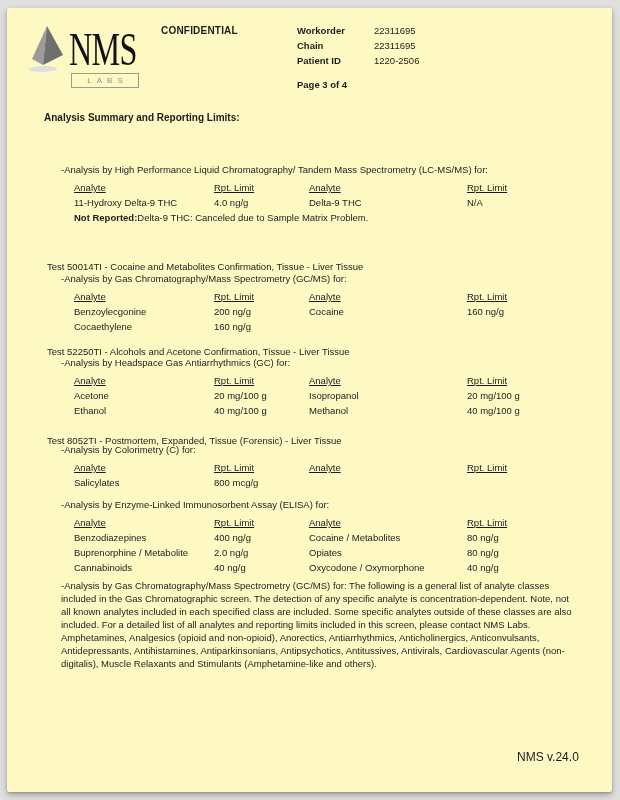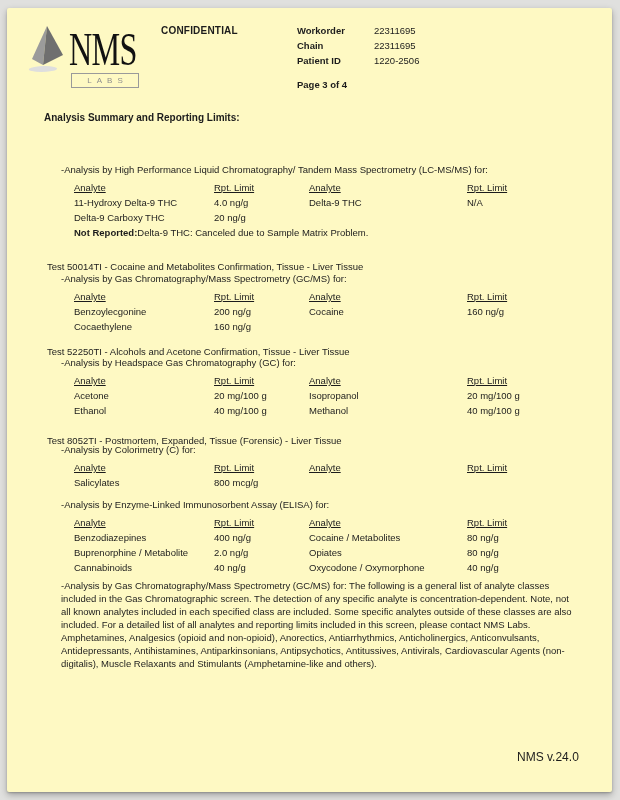--- a/index.html
+++ b/index.html
@@ -87,26 +87,20 @@
               <span class="c c2 hd">Rpt. Limit</span>
               <span class="c c3 hd">Analyte</span>
               <span class="c c4 hd">Rpt. Limit</span>
             </div>
             <div class="trow">
               <span class="c c1">11-Hydroxy Delta-9 THC</span>
               <span class="c c2">4.0 ng/g</span>
               <span class="c c3">Delta-9 THC</span>
               <span class="c c4">N/A</span>
             </div>
-            <div class="trow">
-              <span class="c c1">Delta-9 Carboxy THC</span>
-              <span class="c c2">20 ng/g</span>
-              <span class="c c3"></span>
-              <span class="c c4"></span>
-            </div>
             <div class="trow note">
               <span class="nb">Not Reported:</span>
               <span> Delta-9 THC: Canceled due to Sample Matrix Problem.</span>
             </div>
           </div>
         </div>
         <div class="block test-line" style="top: 241px;">Test 50014TI - Cocaine and Metabolites Confirmation, Tissue - Liver Tissue</div>
         <div class="block analysis" style="top: 265px;">
           <div class="method">-Analysis by Gas Chromatography/Mass Spectrometry (GC/MS) for:</div>
           <div class="atable">
@@ -125,21 +119,21 @@
             <div class="trow">
               <span class="c c1">Cocaethylene</span>
               <span class="c c2">160 ng/g</span>
               <span class="c c3"></span>
               <span class="c c4"></span>
             </div>
           </div>
         </div>
         <div class="block test-line" style="top: 326px;">Test 52250TI - Alcohols and Acetone Confirmation, Tissue - Liver Tissue</div>
         <div class="block analysis" style="top: 349px;">
-          <div class="method">-Analysis by Headspace Gas Chromatography (GC) for:</div>
+          <div class="method">-Analysis by Headspace Gas Antiarrhythmics (GC) for:</div>
           <div class="atable">
             <div class="trow thead">
               <span class="c c1 hd">Analyte</span>
               <span class="c c2 hd">Rpt. Limit</span>
               <span class="c c3 hd">Analyte</span>
               <span class="c c4 hd">Rpt. Limit</span>
             </div>
             <div class="trow">
               <span class="c c1">Acetone</span>
               <span class="c c2">20 mg/100 g</span>

